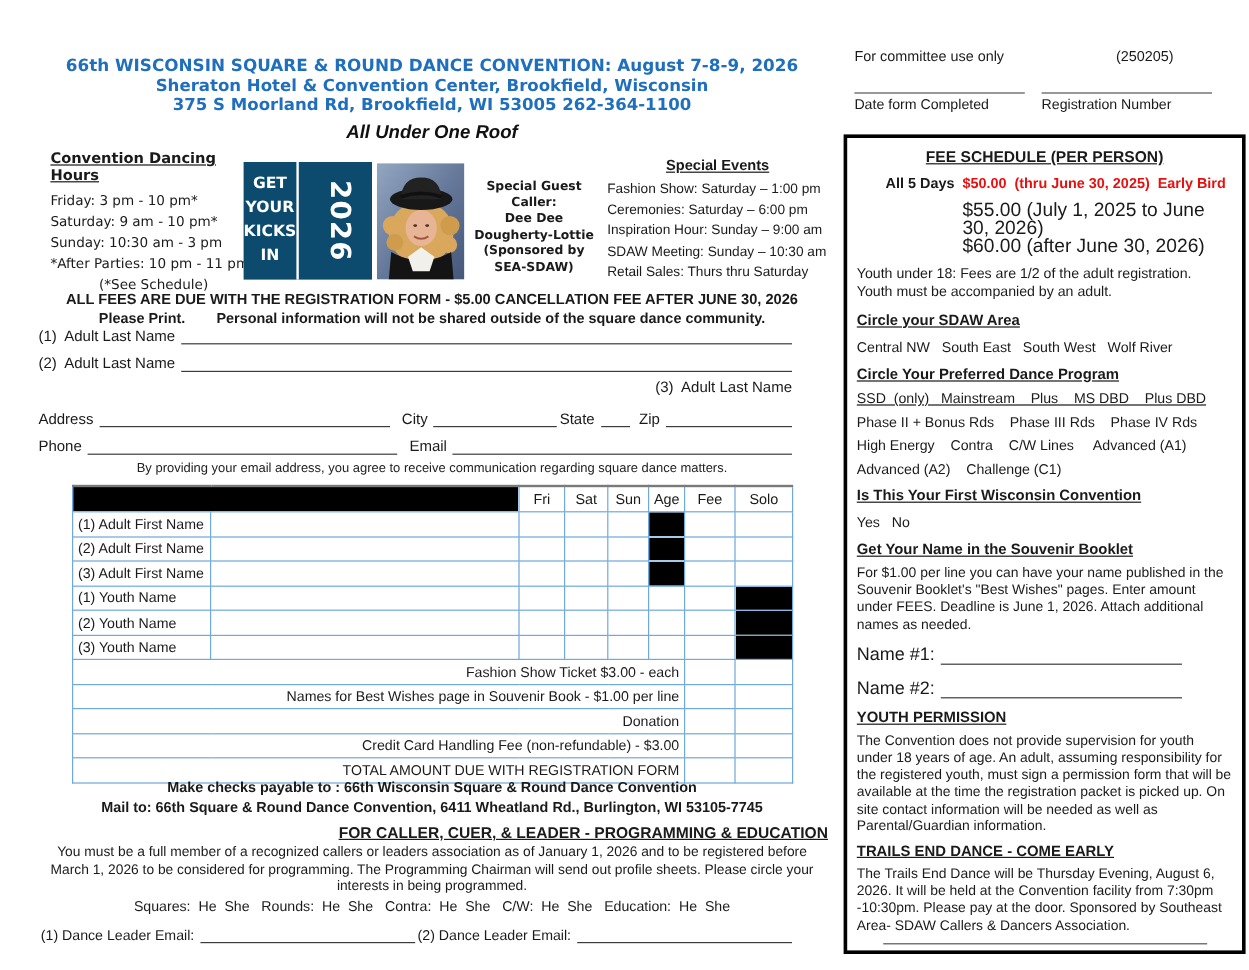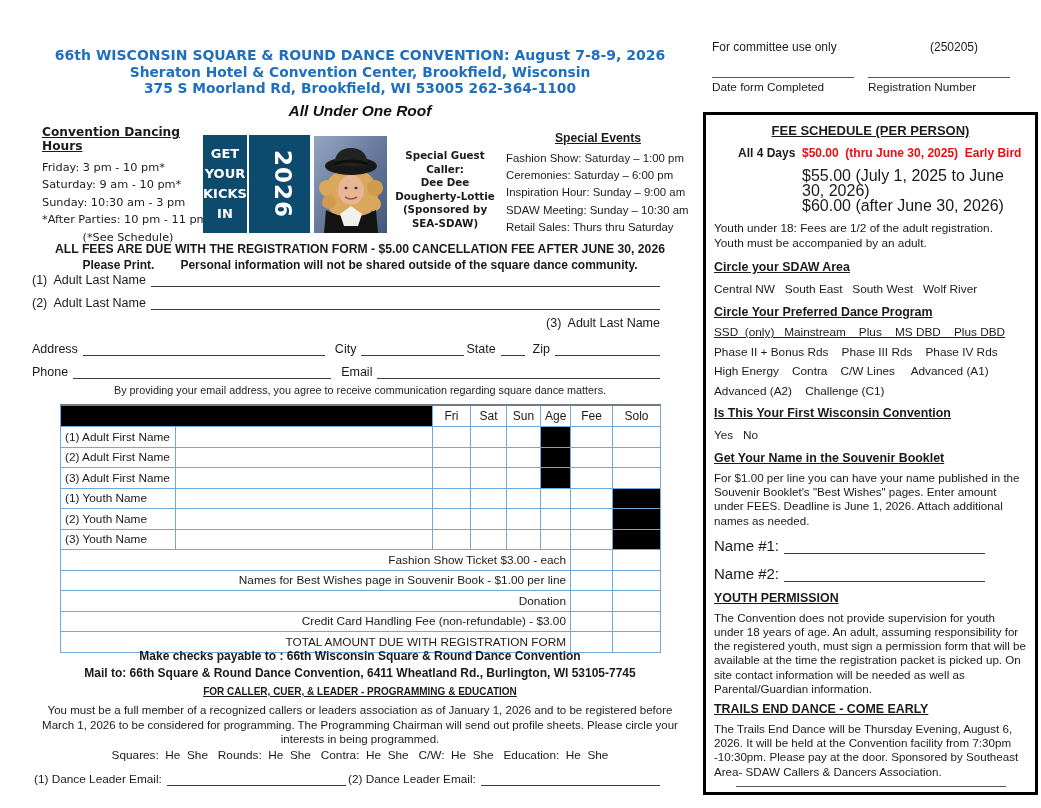--- a/index.html
+++ b/index.html
@@ -48,21 +48,21 @@
 
   
   table.fee{left:60px;top:404px;position:absolute;border-collapse:collapse;table-layout:fixed;width:600px;border:1.6px solid #444;border-top:2px solid #7a7a7a;}
   table.fee td{border:1px solid #6fa8dc;font-size:11.8px;padding:0 4px;height:19.5px;overflow:hidden;}
   table.fee tr.hrow td{height:20px;text-align:center;font-size:12px;}
   td.bk{background:#000;}
   td.lab{padding-left:5px;}
   td.sum{text-align:right;padding-right:8px;}
 
   .payline{left:30px;width:660px;text-align:center;font-weight:bold;font-size:12px;}
-  .callerhd{left:30px;top:686px;width:660px;text-align:center;font-weight:bold;font-size:10px;text-decoration:underline;}
+  .callerhd{left:30px;top:686px;width:660px;text-align:right;font-weight:bold;font-size:13px;text-decoration:underline;}
   .callerbody{left:36px;top:703px;width:648px;text-align:center;font-size:11.5px;line-height:14.6px;}
   .circleline{left:30px;top:748px;width:660px;text-align:center;font-size:11.8px;}
   .dlrow{left:34px;top:769px;width:626px;font-size:11.8px;}
 
   
   .committee-note{left:712px;top:40px;font-size:12px;}
   .committee-code{left:930px;top:40px;font-size:12px;}
   .cline{border-bottom:1px solid #555;height:1px;top:76px;width:142px;}
   .clab{top:80px;font-size:11.8px;}
 
@@ -315,21 +315,21 @@
 <div class="abs frow dlrow">
   <span class="lb">(1) Dance Leader Email:</span>
   <span class="ul grow"></span>
   <span class="lb" style="margin-left:2px;">(2) Dance Leader Email:</span>
   <span class="ul grow"></span>
 </div>
 
 <div class="abs panel">
   <div class="hd1">FEE SCHEDULE (PER PERSON)</div>
   <div class="feerow">
-    <span class="flab">All 4 Days</span>
+    <span class="flab">All 5 Days</span>
     <span class="red pre">$50.00  (thru June 30, 2025)  Early Bird</span>
   </div>
   <div class="indent88" style="margin-top:8px;">$55.00 (July 1, 2025 to June 30, 2026)</div>
   <div class="indent88">$60.00 (after June 30, 2026)</div>
   <div class="ynote">Youth under 18:  Fees are 1/2 of the adult registration.</div>
   <div class="ynote" style="margin-top:0;">Youth must be accompanied by an adult.</div>
 
   <div class="shead">Circle your SDAW Area</div>
   <div class="sopts pre">Central NW   South East   South West   Wolf River</div>
 

